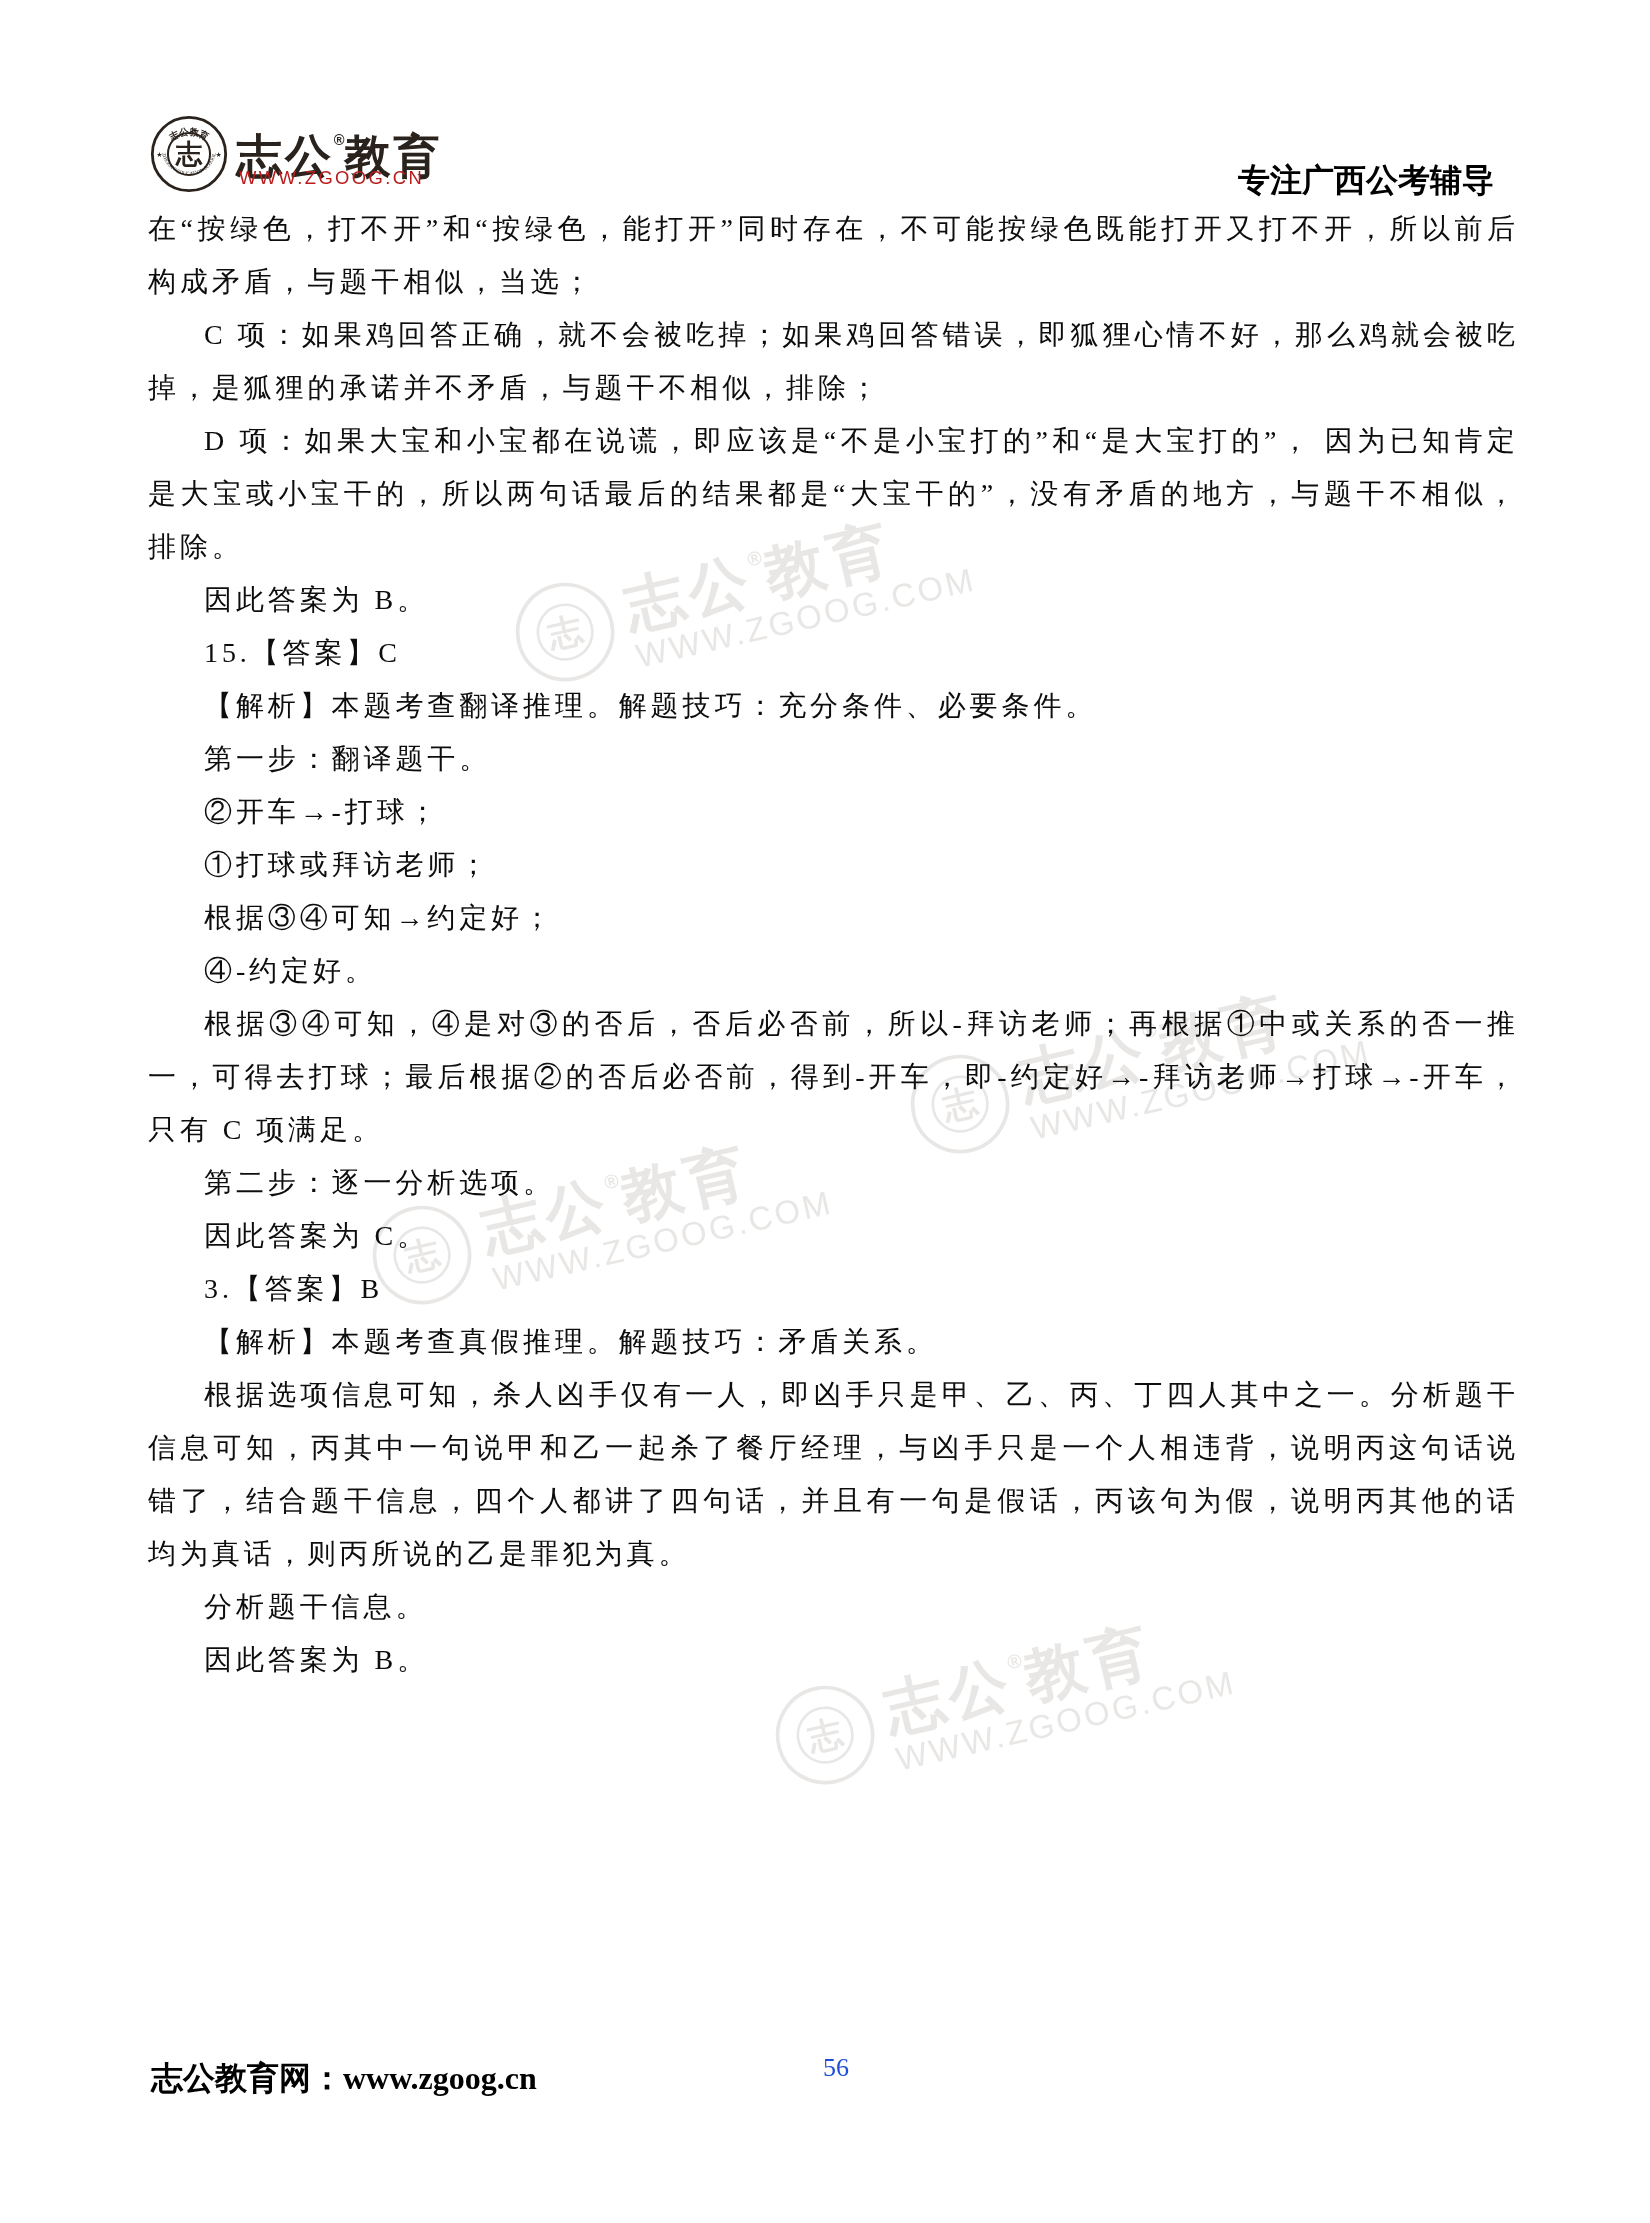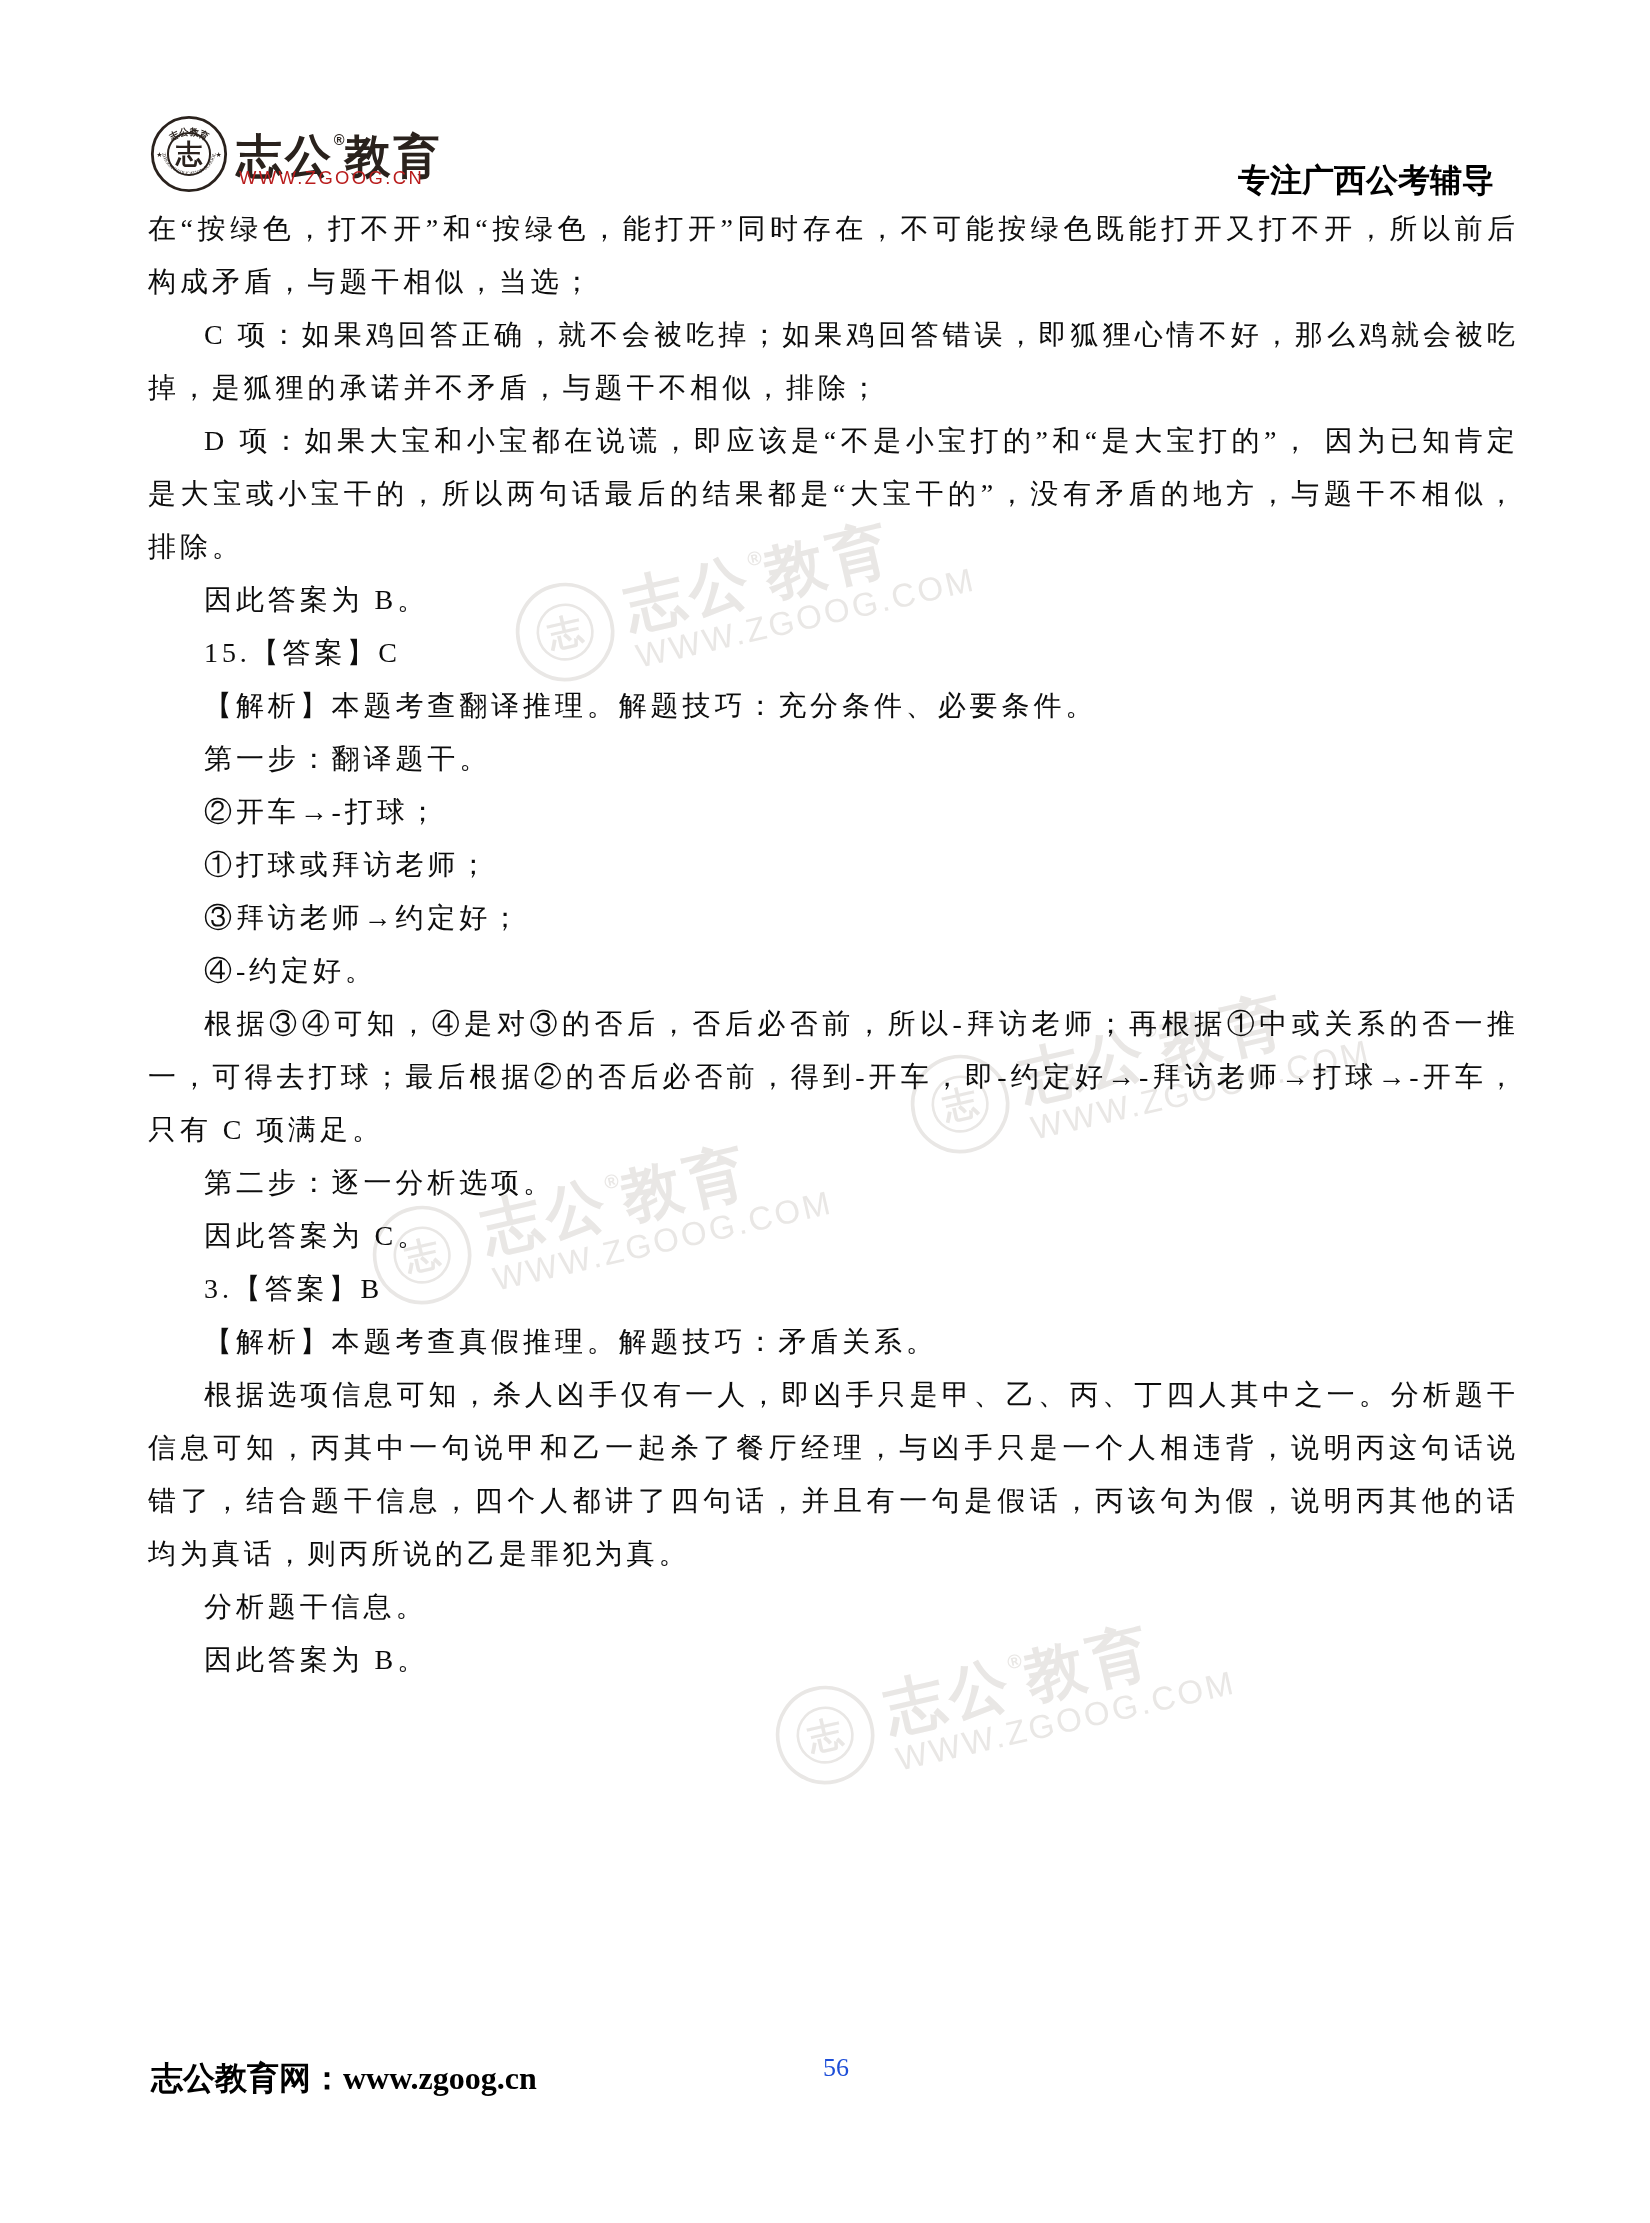--- a/index.html
+++ b/index.html
@@ -158,21 +158,21 @@
   <div class="doc-body">
       <p class="">在“按绿色，打不开”和“按绿色，能打开”同时存在，不可能按绿色既能打开又打不开，所以前后构成矛盾，与题干相似，当选；</p>
       <p class="indent">C 项：如果鸡回答正确，就不会被吃掉；如果鸡回答错误，即狐狸心情不好，那么鸡就会被吃掉，是狐狸的承诺并不矛盾，与题干不相似，排除；</p>
       <p class="indent">D 项：如果大宝和小宝都在说谎，即应该是“不是小宝打的”和“是大宝打的”， 因为已知肯定是大宝或小宝干的，所以两句话最后的结果都是“大宝干的”，没有矛盾的地方，与题干不相似，排除。</p>
       <p class="indent">因此答案为 B。</p>
       <p class="indent">15.【答案】C</p>
       <p class="indent">【解析】本题考查翻译推理。解题技巧：充分条件、必要条件。</p>
       <p class="indent">第一步：翻译题干。</p>
       <p class="indent">②开车→-打球；</p>
       <p class="indent">①打球或拜访老师；</p>
-      <p class="indent">③拜访老师→约定好；</p>
+      <p class="indent">根据③④可知→约定好；</p>
       <p class="indent">④-约定好。</p>
       <p class="indent">根据③④可知，④是对③的否后，否后必否前，所以-拜访老师；再根据①中或关系的否一推一，可得去打球；最后根据②的否后必否前，得到-开车，即-约定好→-拜访老师→打球→-开车，只有 C 项满足。</p>
       <p class="indent">第二步：逐一分析选项。</p>
       <p class="indent">因此答案为 C。</p>
       <p class="indent">3.【答案】B</p>
       <p class="indent">【解析】本题考查真假推理。解题技巧：矛盾关系。</p>
       <p class="indent">根据选项信息可知，杀人凶手仅有一人，即凶手只是甲、乙、丙、丁四人其中之一。分析题干信息可知，丙其中一句说甲和乙一起杀了餐厅经理，与凶手只是一个人相违背，说明丙这句话说错了，结合题干信息，四个人都讲了四句话，并且有一句是假话，丙该句为假，说明丙其他的话均为真话，则丙所说的乙是罪犯为真。</p>
       <p class="indent">分析题干信息。</p>
       <p class="indent">因此答案为 B。</p>
     </div>

